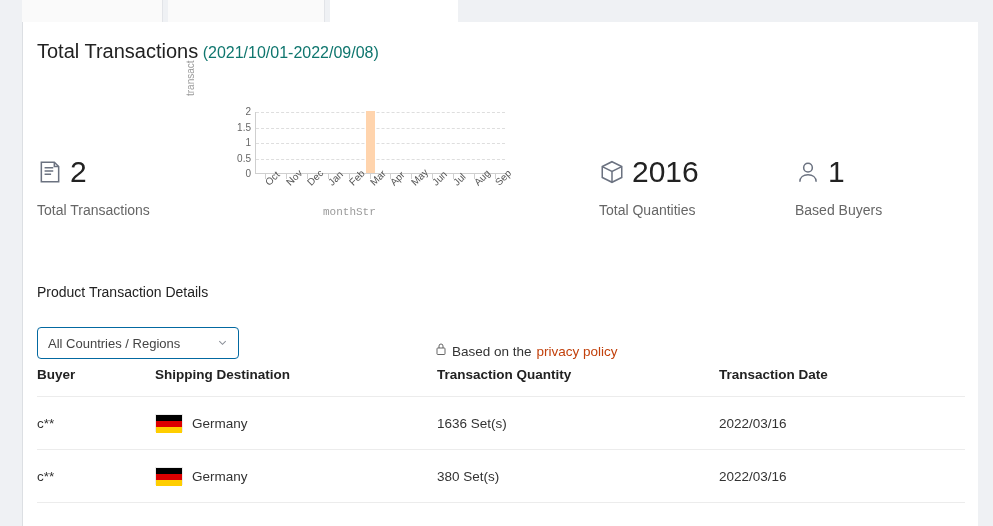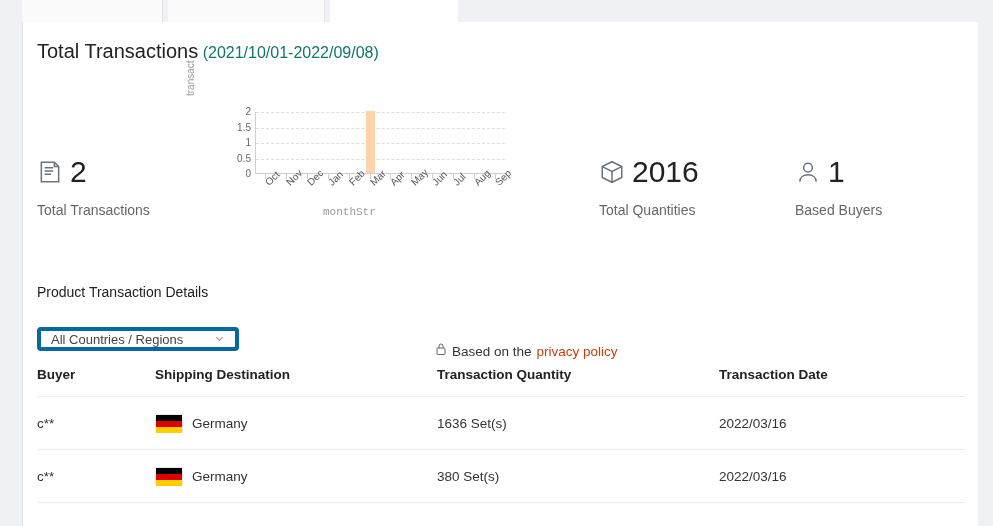--- a/index.html
+++ b/index.html
@@ -113,22 +113,22 @@
   .stat-label { font-size: 14px; color: #666; margin-top: 12px; white-space: nowrap; }
   .stat-icon { width: 26px; height: 26px; display: block; }
 
   
   #details-title {
     position: absolute; left: 14px; top: 262px;
     font-size: 14px; color: #222; font-weight: 400;
   }
   #country-select {
     position: absolute; left: 14px; top: 305px;
-    width: 202px; height: 24px;
-    border: 4px solid #0369a1; border-radius: 4px;
+    width: 202px; height: 32px;
+    border: 1px solid #0369a1; border-radius: 4px;
     background: #fff; display: flex; align-items: center;
     padding: 0 10px; cursor: pointer;
   }
   #country-select .sel-text { font-size: 13px; color: #444; flex: 1; }
   .chev { width: 11px; height: 11px; }
 
   #privacy-note {
     position: absolute; left: 412px; top: 305px;
     height: 32px; display: flex; align-items: flex-end; gap: 5px;
     font-size: 13.5px; color: #333; white-space: nowrap;

